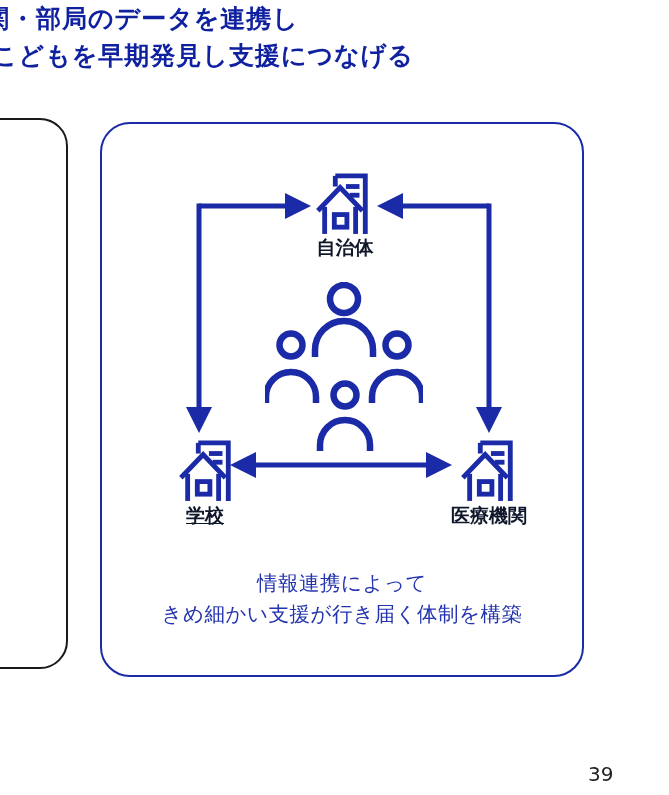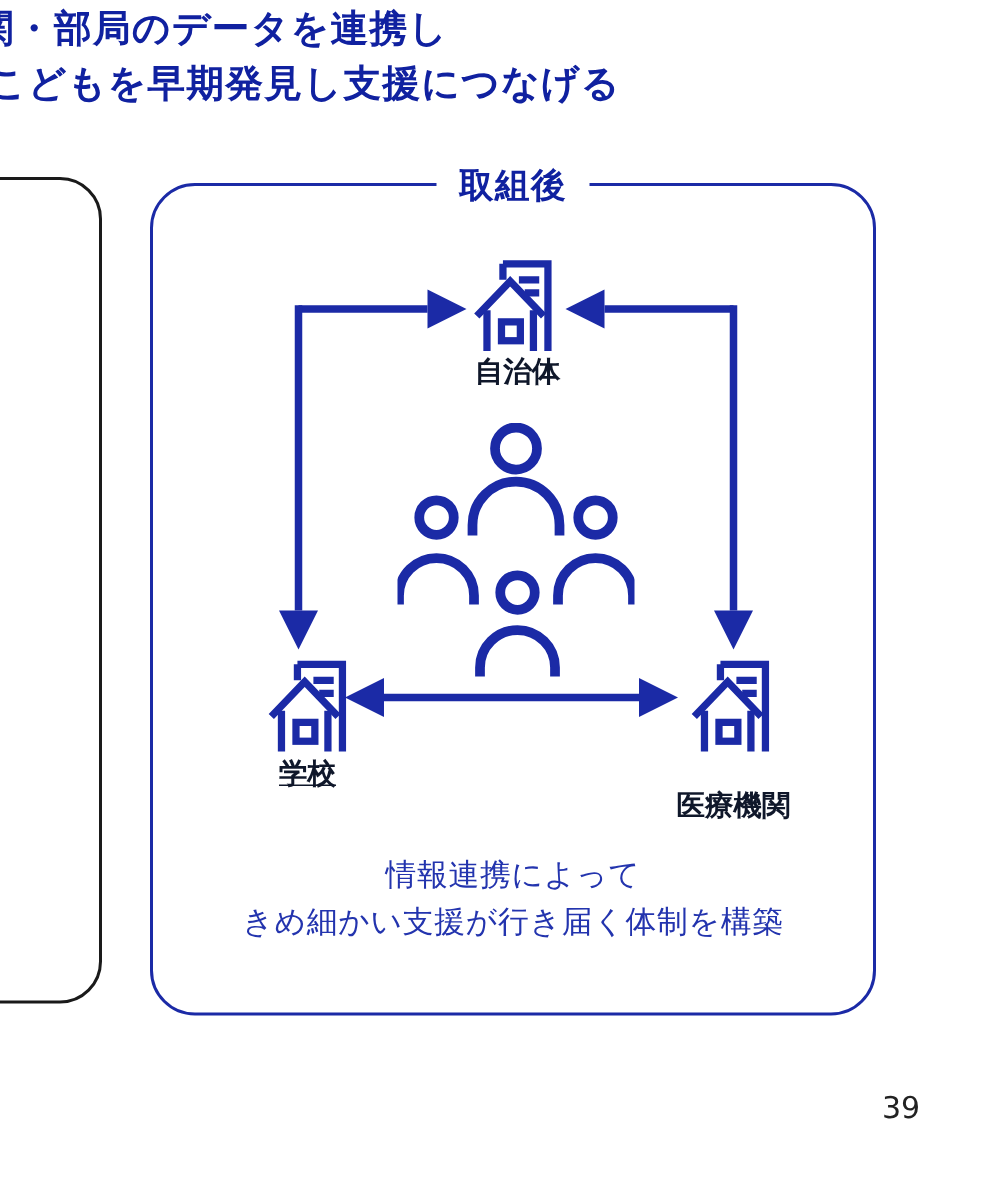--- a/index.html
+++ b/index.html
@@ -71,40 +71,39 @@
     left: 0; width: 100%;
     text-align: center;
     color: #2334AE;
     font-size: 20.5px;
     letter-spacing: 0.5px;
     white-space: nowrap;
   }
 
   .page-number {
     position: absolute;
-    left: 588px; top: 726px;
+    left: 588px; top: 762px;
     color: #222222;
     font-size: 20px;
   }
 
   svg { display: block; }
 </style>
 </head>
 <body>
 
 <div id="stage">
 
   <div id="headline1" class="headline">関・部局のデータを連携し</div>
   <div id="headline2" class="headline">こどもを早期発見し支援につなげる</div>
 
   <div class="before-panel"></div>
 
   <div class="after-panel">
 
-    <div class="after-panel-title">取組後</div>
 
     <svg class="abs" style="left:0; top:0;" width="484" height="555" viewBox="0 0 484 555">
       <g stroke="#1B2AA6" stroke-width="5" fill="#1B2AA6">
 
         <line x1="97" y1="82" x2="183" y2="82"></line>
         <polygon points="209,82 183,69 183,95" stroke="none"></polygon>
         <line x1="97" y1="79.5" x2="97" y2="283"></line>
         <polygon points="97,309 84,283 110,283" stroke="none"></polygon>
 
         <line x1="301" y1="82" x2="387" y2="82"></line>
@@ -168,21 +167,21 @@
         <path d="M 21,6 L 52,6 L 52,66"></path>
         <path d="M 21,6 L 21,17"></path>
         <path d="M 32,17 L 46,17"></path>
         <path d="M 36,26 L 46,26"></path>
         <path d="M 3,42 L 26,18 L 49,42"></path>
         <path d="M 10,38 L 10,66"></path>
         <path d="M 42,38 L 42,66"></path>
         <rect x="20" y="46" width="13" height="13"></rect>
       </g>
     </svg>
-    <div class="node-label" style="left:387px; top:400px;">医療機関</div>
+    <div class="node-label" style="left:387px; top:379px;">医療機関</div>
 
     <div class="caption" style="top:445px;">情報連携によって</div>
     <div class="caption" style="top:476px;">きめ細かい支援が行き届く体制を構築</div>
 
   </div>
 
   <div class="page-number">39</div>
 
 </div>
 

